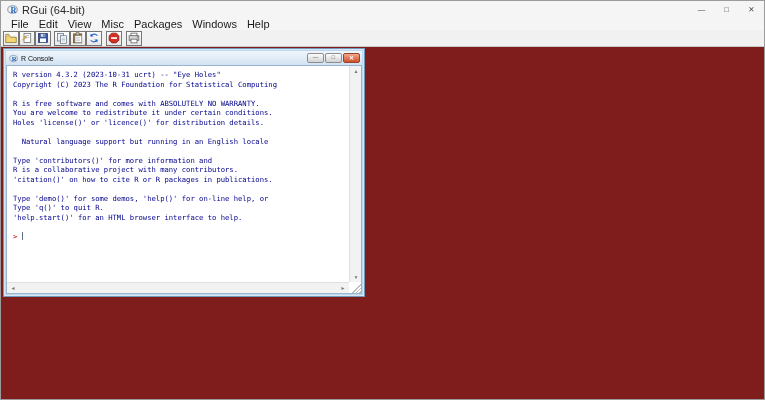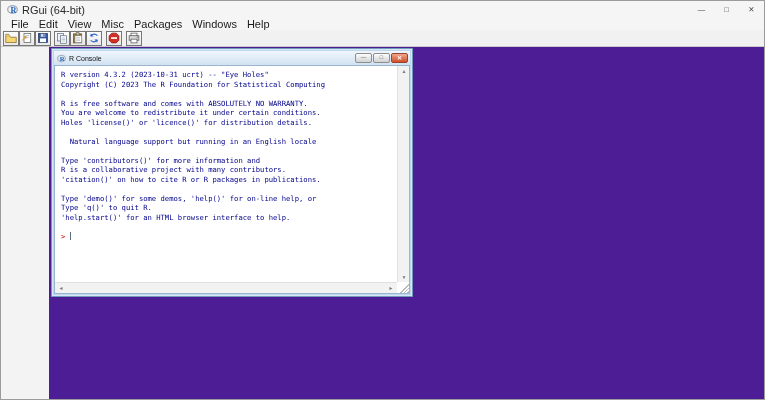--- a/index.html
+++ b/index.html
@@ -27,21 +27,21 @@
   .toolbar { height:17px; background:#f1f1f1; border-bottom:1px solid #c9c9c9;
              display:flex; align-items:center; padding-left:2px; flex:0 0 auto; }
   .tbtn { width:16px; height:15px; margin-right:0px; padding:0;
           background:linear-gradient(#fcfcfc,#e8e8e8); border:1px solid #767676;
           display:flex; align-items:center; justify-content:center; }
   .tbtn svg { width:12px; height:12px; display:block; }
   .tb-gap { width:3px; }
   .tb-gap-lg { width:4px; }
 
   
-  .mdi { flex:1 1 auto; background:#4c1d95; position:relative;margin-left:48px; }
+  .mdi { flex:1 1 auto; background:#7f1d1d; position:relative; }
 
   
   .console-window { position:absolute; left:2px; top:1px; width:362px; height:249px;
                     border:1px solid #7099ba; background:#bdd8ee; padding:2px;
                     box-shadow:0 0 0 1px #d7e6f2 inset; display:flex; flex-direction:column; }
   .console-titlebar { height:14px; display:flex; align-items:center; padding:0 2px 0 3px;
                       background:linear-gradient(#f0f6fc,#d2e2f2); }
   .console-title-icon { width:9px; height:9px; margin-right:3px; }
   .console-title-text { font-size:7px; color:#111; }
   .console-controls { margin-left:auto; display:flex; gap:1px; }

